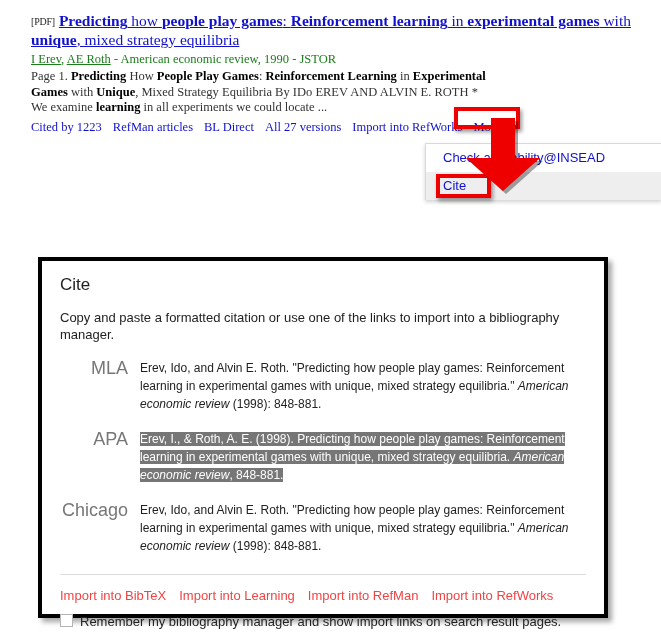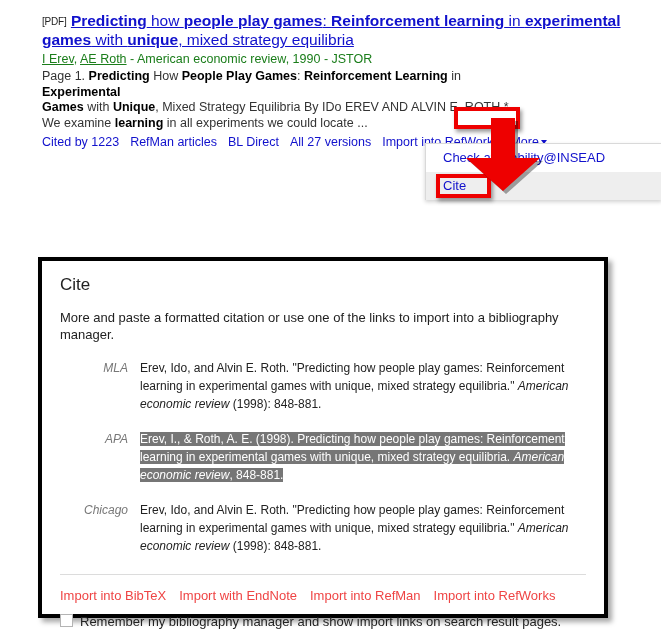--- a/index.html
+++ b/index.html
@@ -13,23 +13,24 @@
     font-family: "Liberation Sans", sans-serif;
     font-size: 13px;
     color: #000;
     position: relative;
     overflow: hidden;
   }
 
   
   .result {
     position: absolute;
-    left: 42px;
+    left: 31px;
     top: 12px;
     width: 620px;
+    font-family: Liberation Serif, serif;
   }
   .result-title {
     font-size: 15.5px;
     line-height: 18px;
     color: #1111cc;
     margin: 0;
     font-weight: normal;
   }
   .pdf-tag {
     font-size: 10px;
@@ -154,24 +155,23 @@
     margin: 0 0 16px 0;
     max-width: 500px;
   }
   .cite-table { width: 100%; border-collapse: collapse; }
   .cite-table td { vertical-align: top; padding: 0 0 17px 0; }
   .cite-style {
     width: 68px;
     text-align: right;
     padding-right: 12px !important;
     color: #777;
-    font-size: 12px;
-    line-height: 18px;
-    white-space: nowrap;
-    font-style: italic;
+    font-size: 18px;
+    line-height: 18px;
+    white-space: nowrap;
   }
   .cite-text {
     font-size: 12px;
     color: #222;
     line-height: 18px;
   }
   .cite-text i { font-style: italic; }
   .cite-text .sel {
     background: #767676;
     color: #ffffff;
@@ -251,21 +251,21 @@
 <svg class="arrow" style="left:455px; top:118px; width:120px; height:80px;" viewBox="0 0 120 80">
   <g transform="translate(3,3)">
     <polygon points="60,0 60,40 85,40 48,73 11,40 36,40 36,0" fill="rgba(0,0,0,0.35)"></polygon>
   </g>
   <polygon points="60,0 60,40 85,40 48,73 11,40 36,40 36,0" fill="#ee0000"></polygon>
 </svg>
 
 <div class="cite-dialog">
   <div class="cite-inner">
     <div class="cite-heading">Cite</div>
-    <div class="cite-desc">More and paste a formatted citation or use one of the links to import into a bibliography manager.</div>
+    <div class="cite-desc">Copy and paste a formatted citation or use one of the links to import into a bibliography manager.</div>
 
     <table class="cite-table">
       <tbody>
           <tr>
         <td class="cite-style">MLA</td>
         <td class="cite-text" id="cite-0"><span>Erev, Ido, and Alvin E. Roth. "Predicting how people play games: Reinforcement learning in experimental games with unique, mixed strategy equilibria." </span><i>American economic review</i><span> (1998): 848-881.</span></td>
       </tr>
       <tr>
         <td class="cite-style">APA</td>
         <td class="cite-text" id="cite-1"><span class="sel"><span>Erev, I., &amp; Roth, A. E. (1998). Predicting how people play games: Reinforcement learning in experimental games with unique, mixed strategy equilibria. </span><i>American economic review</i><span>, 848-881.</span></span></td>
@@ -273,21 +273,21 @@
       <tr>
         <td class="cite-style">Chicago</td>
         <td class="cite-text" id="cite-2"><span>Erev, Ido, and Alvin E. Roth. "Predicting how people play games: Reinforcement learning in experimental games with unique, mixed strategy equilibria." </span><i>American economic review</i><span> (1998): 848-881.</span></td>
       </tr>
     </tbody>
       </table>
 
     <hr class="cite-divider">
 
     <div class="import-links">
-      <a>Import into BibTeX</a><a>Import with EndNote</a><a>Import into RefMan</a><a>Import into RefWorks</a>
+      <a>Import into BibTeX</a><a>Import into Learning</a><a>Import into RefMan</a><a>Import into RefWorks</a>
     </div>
 
     <div class="remember-row">
       <span class="cb"></span>
       <span class="remember-label">Remember my bibliography manager and show import links on search result pages.</span>
     </div>
   </div>
 </div>
 
 </body></html>

